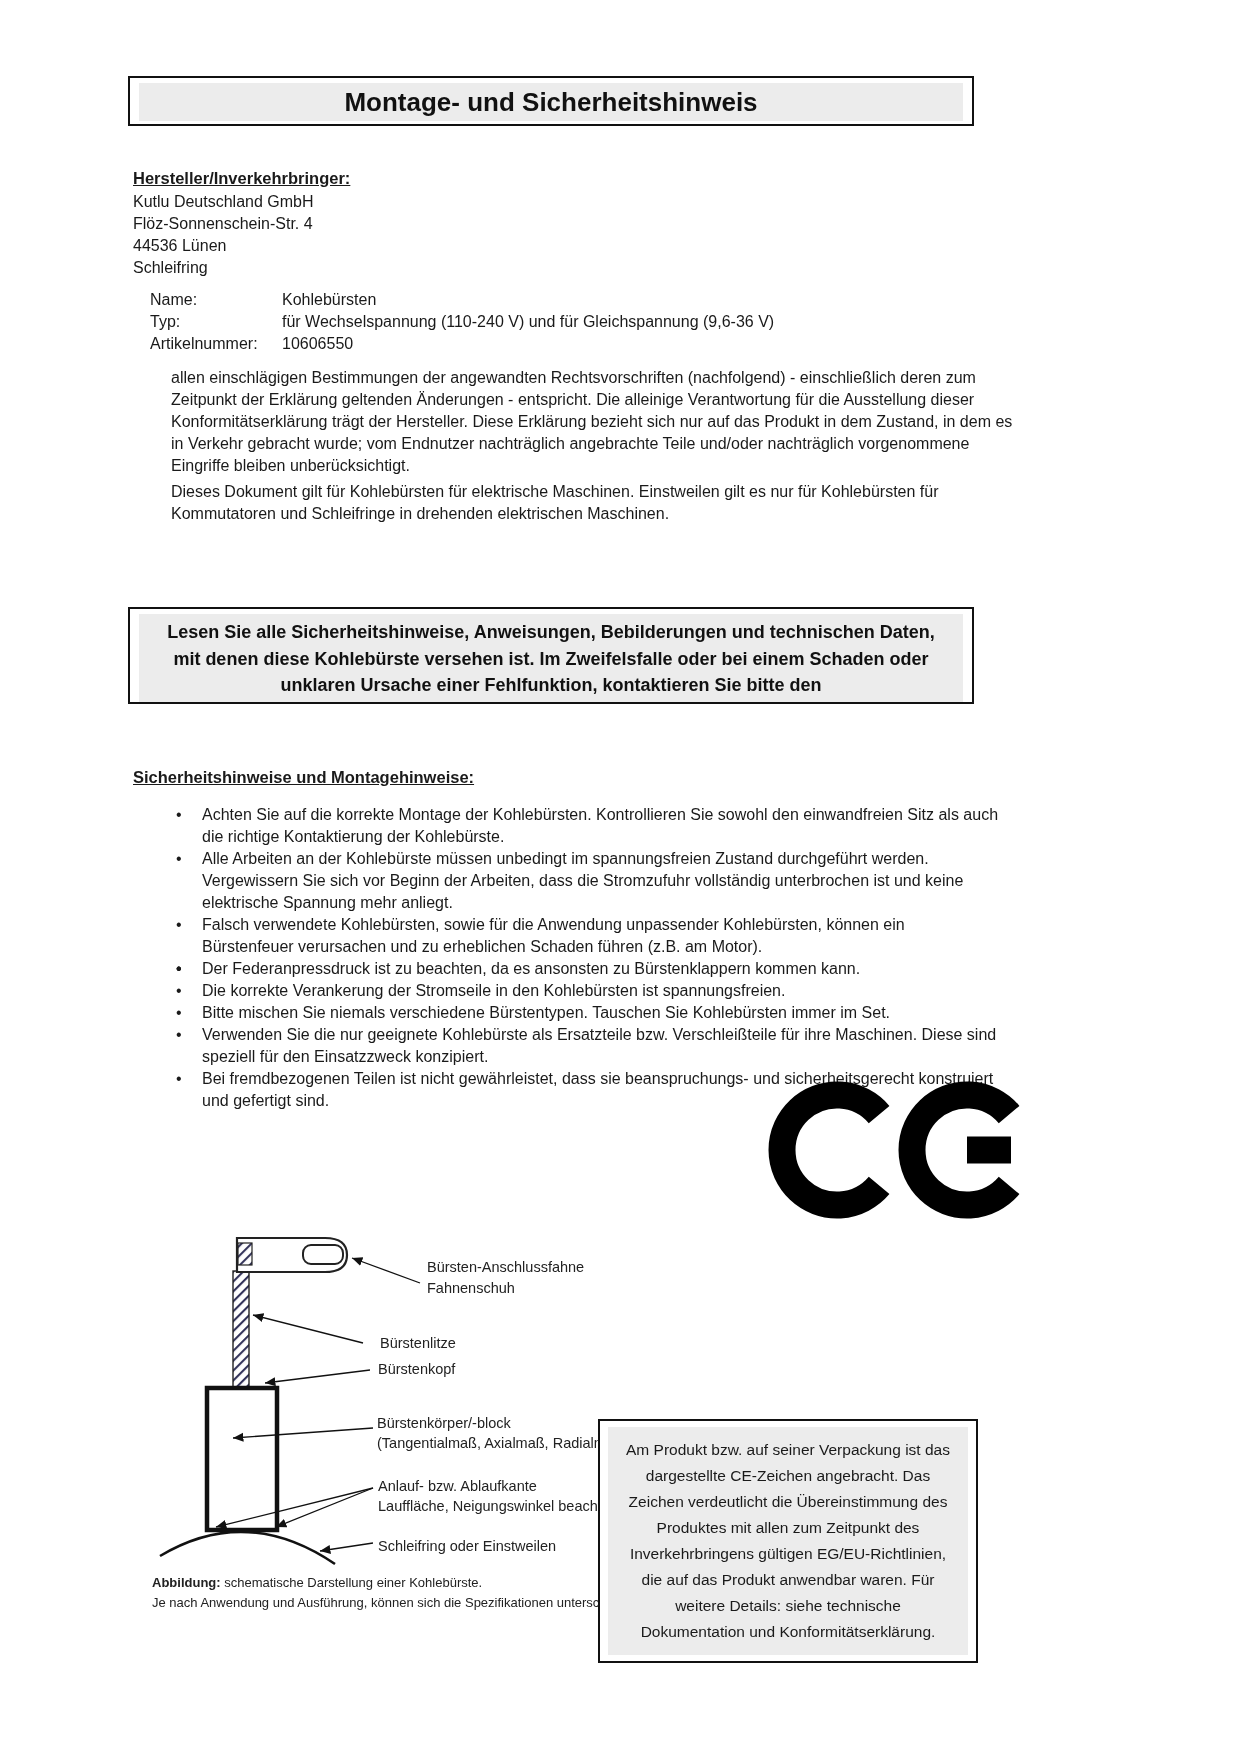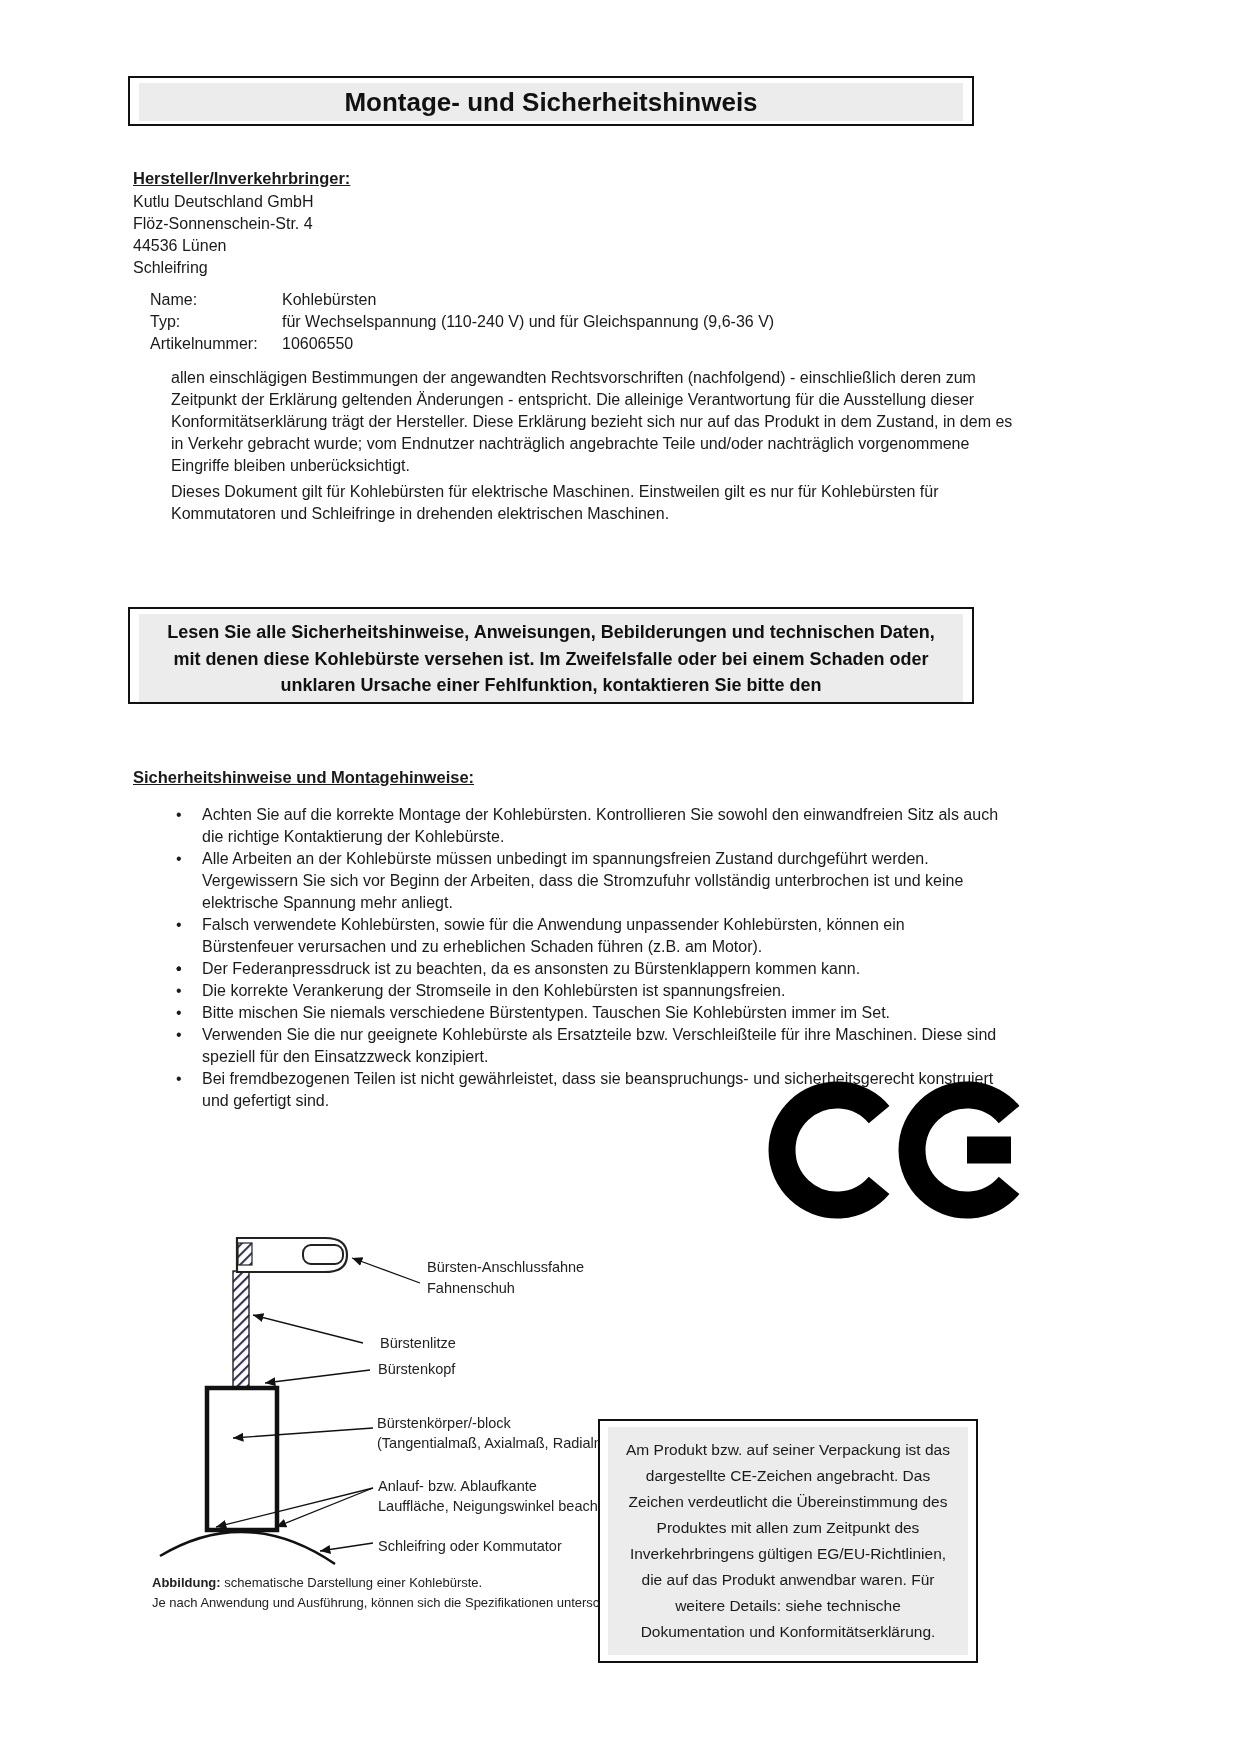--- a/index.html
+++ b/index.html
@@ -141,21 +141,21 @@
   <div class="abs diag-label" style="left:380px;top:1333px;">Bürstenlitze</div>
   <div class="abs diag-label" style="left:378px;top:1359px;">Bürstenkopf</div>
   <div class="abs diag-label small2" style="left:377px;top:1413px;">
     <div>Bürstenkörper/-block</div>
     <div>(Tangentialmaß, Axialmaß, Radialmaß)</div>
   </div>
   <div class="abs diag-label small2" style="left:378px;top:1476px;">
     <div>Anlauf- bzw. Ablaufkante</div>
     <div>Lauffläche, Neigungswinkel beachten</div>
   </div>
-  <div class="abs diag-label" style="left:378px;top:1536px;">Schleifring oder Kommutator</div>
+  <div class="abs diag-label" style="left:378px;top:1536px;">Schleifring oder Einstweilen</div>
 
   <div class="abs caption">
     <div><b>Abbildung:</b><span> schematische Darstellung einer Kohlebürste.</span></div>
     <div>Je nach Anwendung und Ausführung, können sich die Spezifikationen unterscheiden.</div>
   </div>
 
   <svg class="abs" style="left:765px;top:1072px;" width="290" height="160" viewBox="0 0 290 160">
     <path d="M114.1,42.6 A55,55 0 1 0 114.1,113.4" fill="none" stroke="#000" stroke-width="27"></path>
     <path d="M244.1,42.6 A55,55 0 1 0 244.1,113.4" fill="none" stroke="#000" stroke-width="27"></path>
     <line x1="202" y1="78" x2="246" y2="78" stroke="#000" stroke-width="27"></line>

